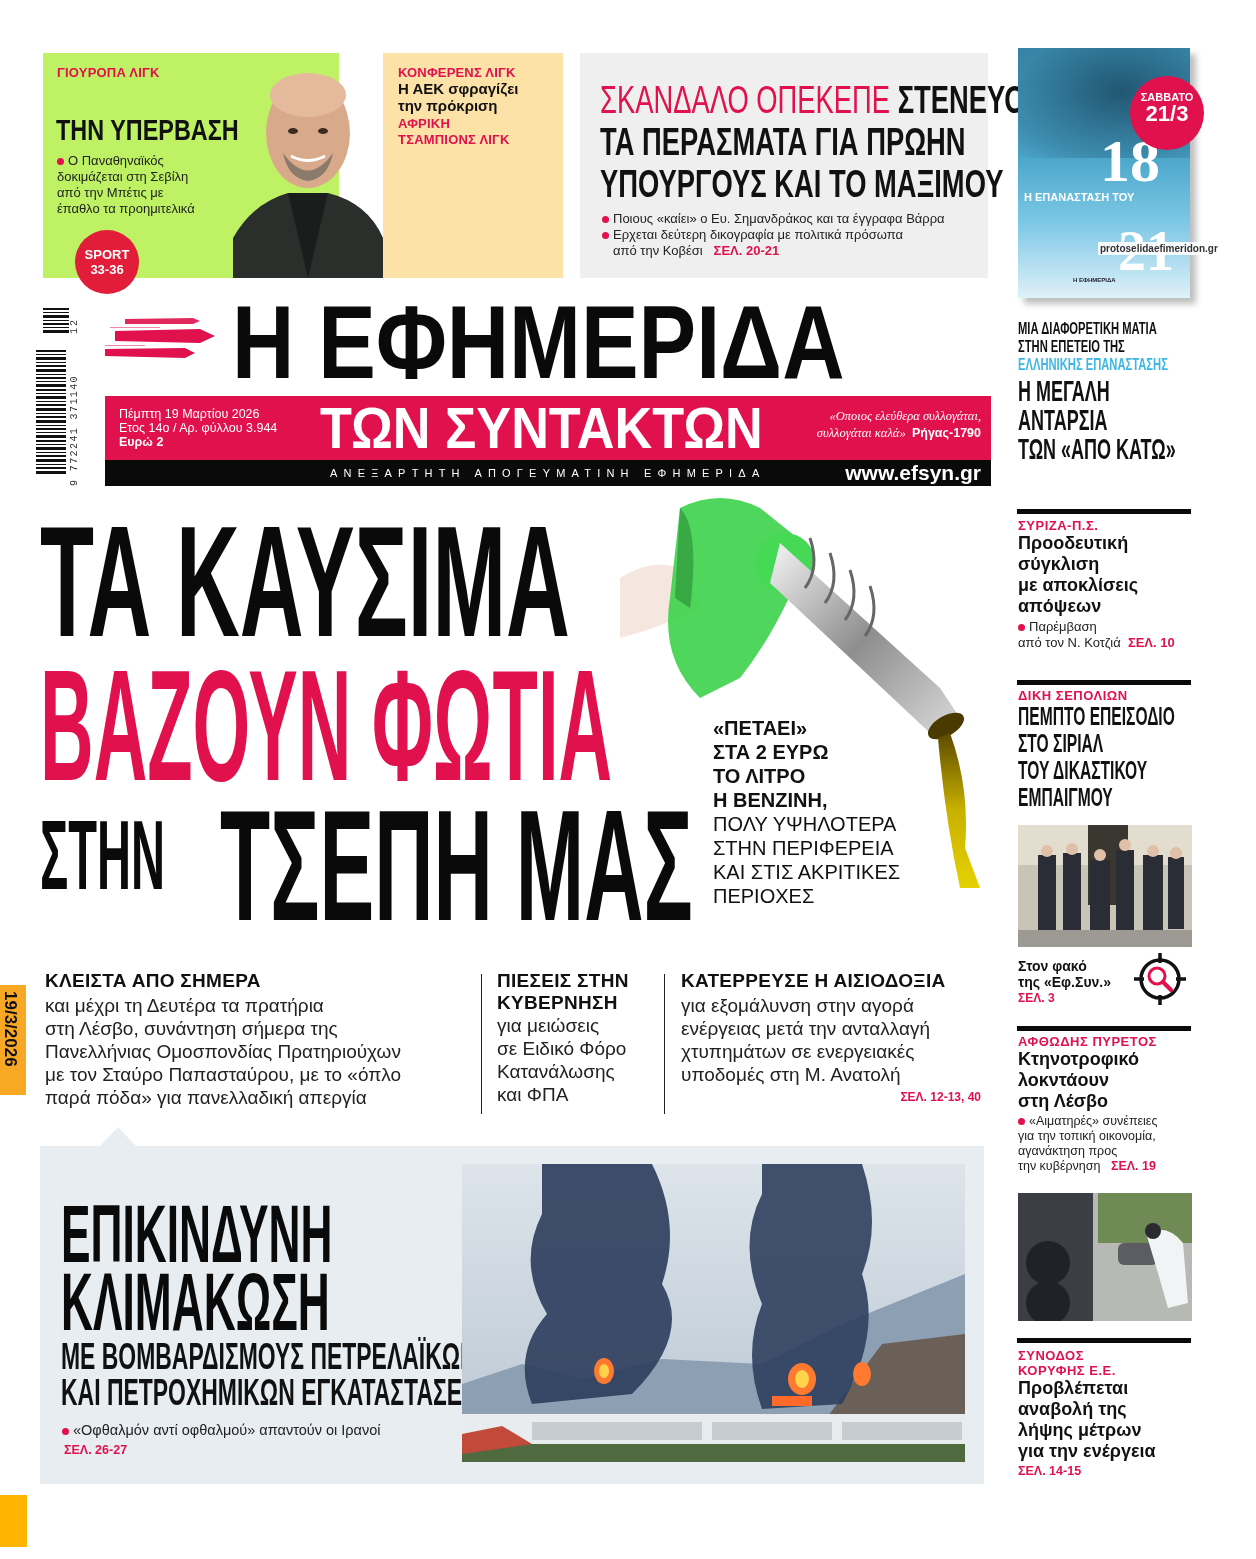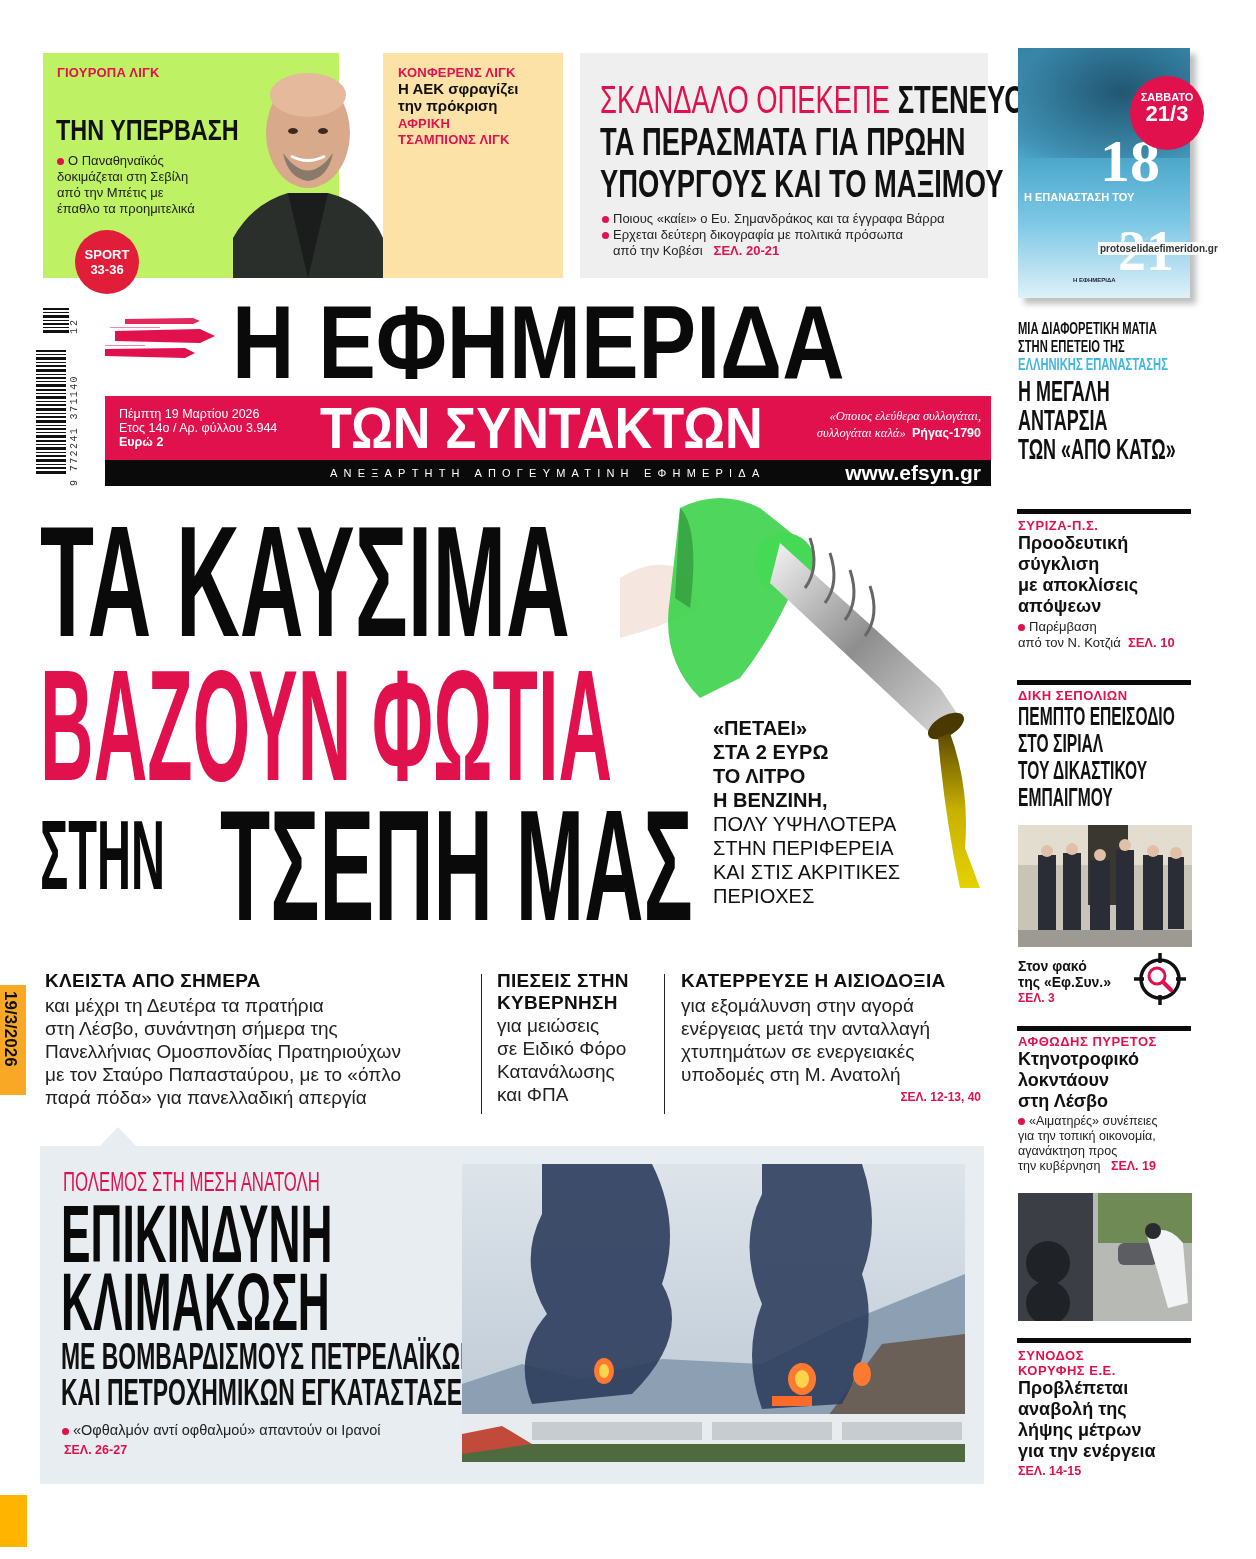--- a/index.html
+++ b/index.html
@@ -292,23 +292,20 @@
     <div>για εξομάλυνση στην αγορά</div>
     <div>ενέργειας μετά την ανταλλαγή</div>
     <div>χτυπημάτων σε ενεργειακές</div>
     <div>υποδομές στη Μ. Ανατολή</div>
   </div>
   <div class="red" style="text-align:right;font-weight:700;font-size:12px;margin-top:4px;padding-right:5px;">ΣΕΛ. 12-13, 40</div>
 </div>
 
 <div id="war-box-notch" class="abs"></div>
 <div id="war-box" class="abs">
-  <div class="abs" style="left:23px;top:22px;font-size:27px;line-height:28px;color:#e0114d;">
-    <span class="squeeze" style="transform:scaleX(0.62);">ΠΟΛΕΜΟΣ ΣΤΗ ΜΕΣΗ ΑΝΑΤΟΛΗ</span>
-  </div>
   <div class="abs mega" style="left:21px;top:52px;font-size:82px;line-height:72px;">
     <span class="squeeze" style="transform:scaleX(0.54);">ΕΠΙΚΙΝΔΥΝΗ</span>
   </div>
   <div class="abs mega" style="left:21px;top:120px;font-size:82px;line-height:72px;">
     <span class="squeeze" style="transform:scaleX(0.54);">ΚΛΙΜΑΚΩΣΗ</span>
   </div>
   <div class="abs hl-cond" style="left:21px;top:193px;font-size:37px;line-height:36px;">
     <span class="squeeze" style="transform:scaleX(0.62);">ΜΕ ΒΟΜΒΑΡΔΙΣΜΟΥΣ ΠΕΤΡΕΛΑΪΚΩΝ</span>
   </div>
   <div class="abs hl-cond" style="left:21px;top:229px;font-size:37px;line-height:36px;">

